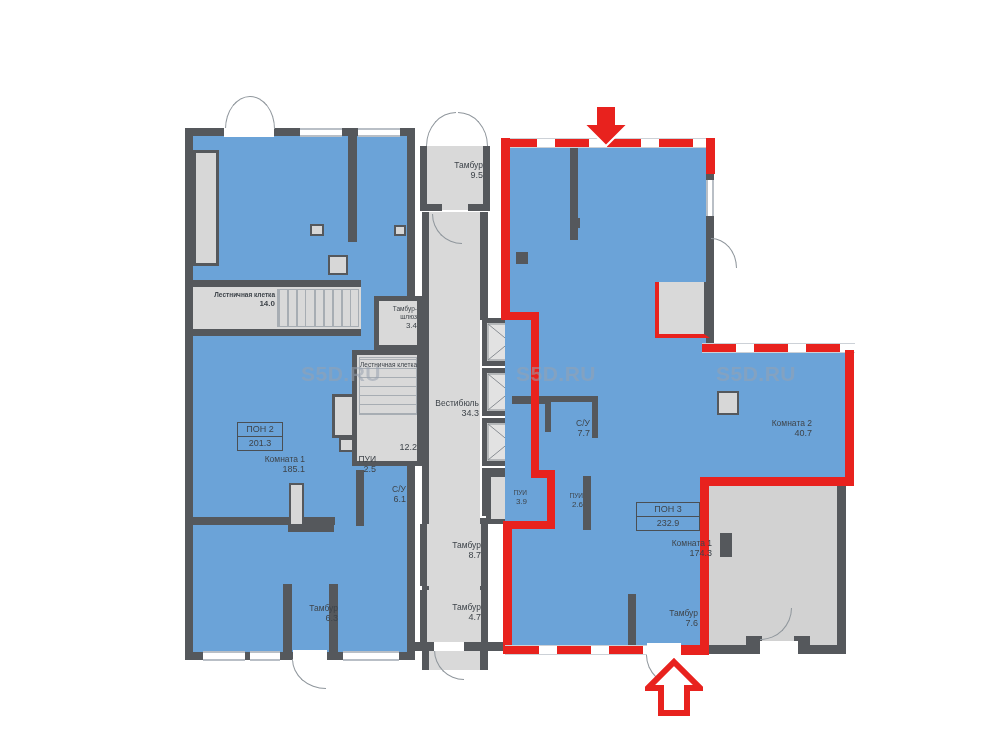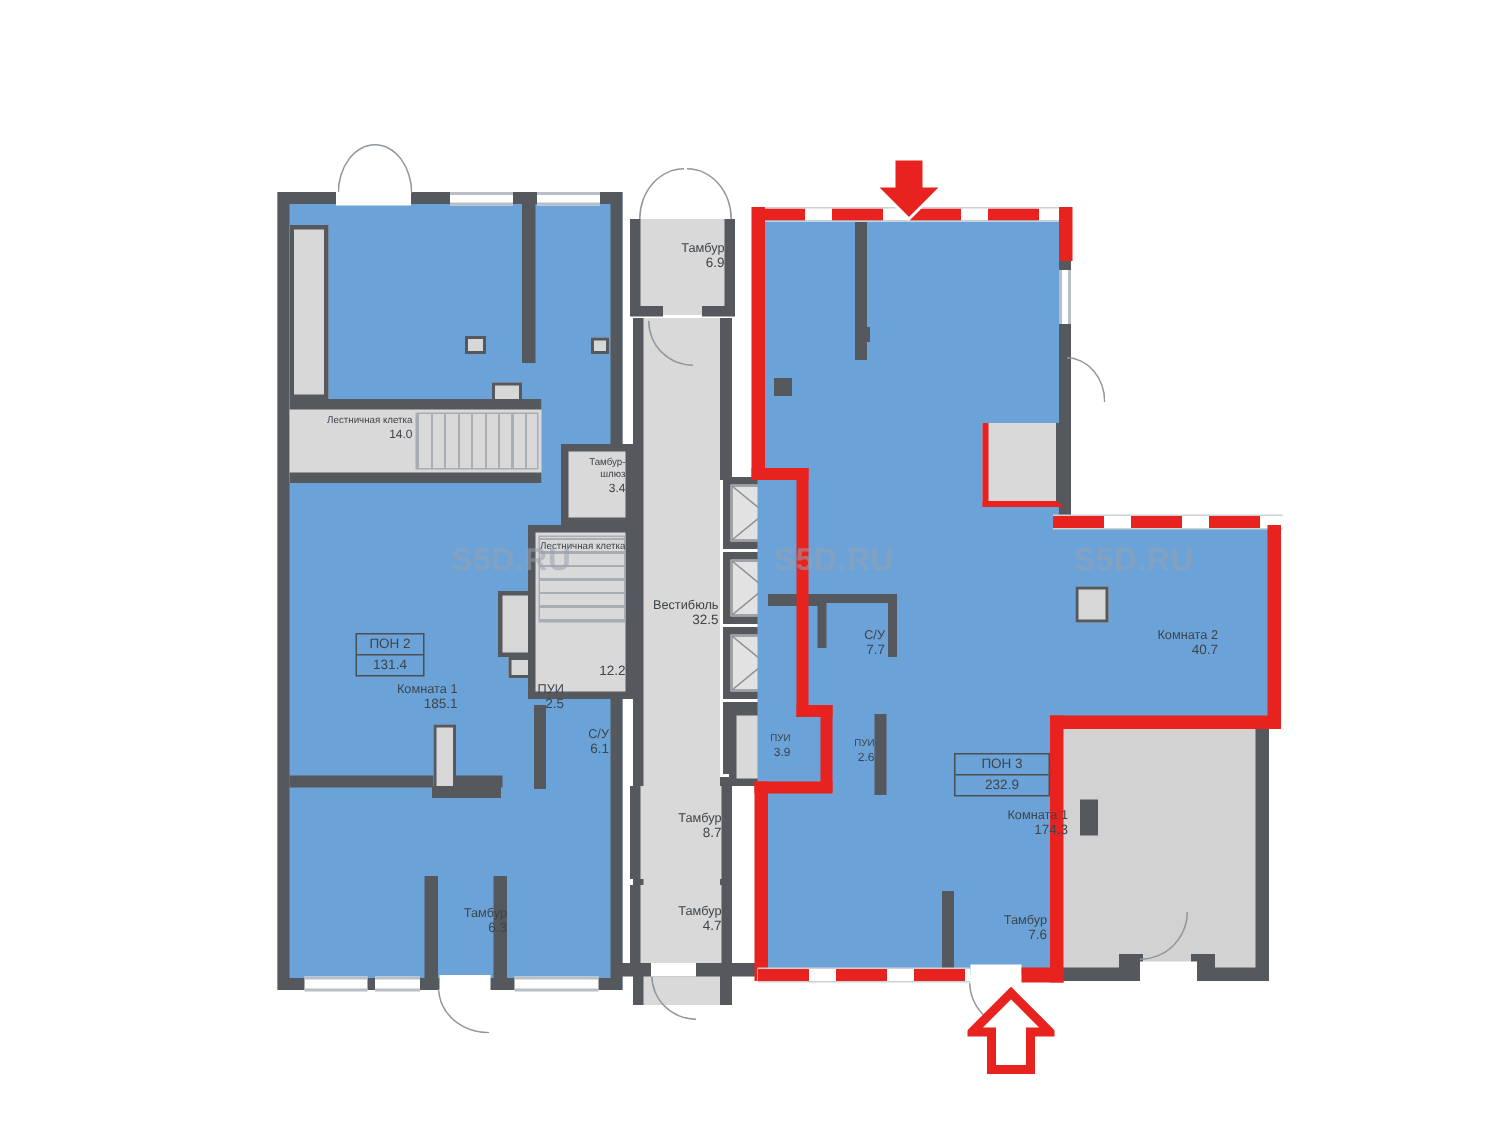--- a/index.html
+++ b/index.html
@@ -45,31 +45,31 @@
   <div class="fill" style="left:185px;top:128px;width:230px;height:532px;border:8px solid var(--wall,#55585c);background:var(--blue,#6ba3d8);"></div>
   <div class="lightbox" style="left:193px;top:150px;width:26px;height:116px;"></div>
   <div class="lightbox thin" style="left:328px;top:255px;width:20px;height:20px;"></div>
   <div class="lightbox thin" style="left:310px;top:224px;width:14px;height:12px;"></div>
   <div class="lightbox thin" style="left:394px;top:225px;width:12px;height:11px;"></div>
   <div class="wall" style="left:348px;top:136px;width:9px;height:106px;"></div>
   <div class="wall" style="left:193px;top:517px;width:142px;height:8px;"></div>
   <div class="lightbox thin" style="left:289px;top:483px;width:15px;height:45px;"></div>
   <div class="wall" style="left:288px;top:524px;width:46px;height:8px;"></div>
 
-  <div class="grayroom" style="left:193px;top:266px;width:168px;height:56px;border-top:7px solid var(--wall,#55585c);border-bottom:7px solid var(--wall,#55585c);">
+  <div class="grayroom" style="left:193px;top:280px;width:168px;height:56px;border-top:7px solid var(--wall,#55585c);border-bottom:7px solid var(--wall,#55585c);font-weight:bold;">
     <div class="treads-v" style="left:84px;top:2px;right:2px;bottom:2px;"></div>
     <div class="lbl xs" style="left:0;top:4px;width:82px;">
       <span class="nm">Лестничная клетка</span>
       <span class="ar">14.0</span>
     </div>
   </div>
 
   <div class="unit-box" style="left:237px;top:422px;width:44px;">
     <span class="row">ПОН 2</span>
-    <span class="row">131.4</span>
+    <span class="row">201.3</span>
   </div>
   <div class="lbl" style="left:215px;top:454px;width:90px;">
     <span class="nm">Комната 1</span>
     <span class="ar">185.1</span>
   </div>
   <div class="lightbox" style="left:332px;top:394px;width:36px;height:44px;"></div>
   <div class="lightbox thin" style="left:339px;top:438px;width:22px;height:14px;"></div>
   <div class="lbl" style="left:336px;top:454px;width:40px;">
     <span class="nm">ПУИ</span>
     <span class="ar">2.5</span>
@@ -94,33 +94,33 @@
   <div class="arc arc-tr" style="left:250px;top:96px;width:25px;height:33px;"></div>
   <div class="window" style="left:300px;top:128px;width:42px;height:9px;"></div>
   <div class="window" style="left:358px;top:128px;width:42px;height:9px;"></div>
   <div class="window" style="left:203px;top:651px;width:42px;height:10px;"></div>
   <div class="window" style="left:250px;top:651px;width:30px;height:10px;"></div>
   <div class="window" style="left:343px;top:651px;width:56px;height:10px;"></div>
 
   <div class="grayroom" style="left:420px;top:146px;width:70px;height:64px;border-left:7px solid var(--wall,#55585c);border-right:7px solid var(--wall,#55585c);">
     <div class="lbl" style="left:0;top:14px;width:56px;">
       <span class="nm">Тамбур</span>
-      <span class="ar">6.9</span>
+      <span class="ar">9.5</span>
     </div>
   </div>
   <div class="wall" style="left:420px;top:204px;width:22px;height:7px;"></div>
   <div class="wall" style="left:468px;top:204px;width:22px;height:7px;"></div>
   <div class="arc arc-tl" style="left:426px;top:112px;width:30px;height:34px;"></div>
   <div class="arc arc-tr" style="left:458px;top:112px;width:30px;height:34px;"></div>
   <div class="arc arc-bl" style="left:432px;top:214px;width:30px;height:30px;"></div>
 
   <div class="grayroom" style="left:422px;top:212px;width:58px;height:458px;border-left:7px solid var(--wall,#55585c);">
     <div class="lbl" style="left:0;top:186px;width:50px;">
       <span class="nm">Вестибюль</span>
-      <span class="ar">32.5</span>
+      <span class="ar">34.3</span>
     </div>
   </div>
   <div class="wall" style="left:480px;top:212px;width:8px;height:108px;"></div>
   <div class="wall" style="left:480px;top:518px;width:8px;height:152px;"></div>
 
   <div class="grayroom" style="left:374px;top:296px;width:48px;height:54px;border:5px solid var(--wall,#55585c);">
     <div class="lbl xs" style="left:0;top:4px;width:38px;">
       <span class="nm">Тамбур-шлюз</span>
       <span class="ar">3.4</span>
     </div>

